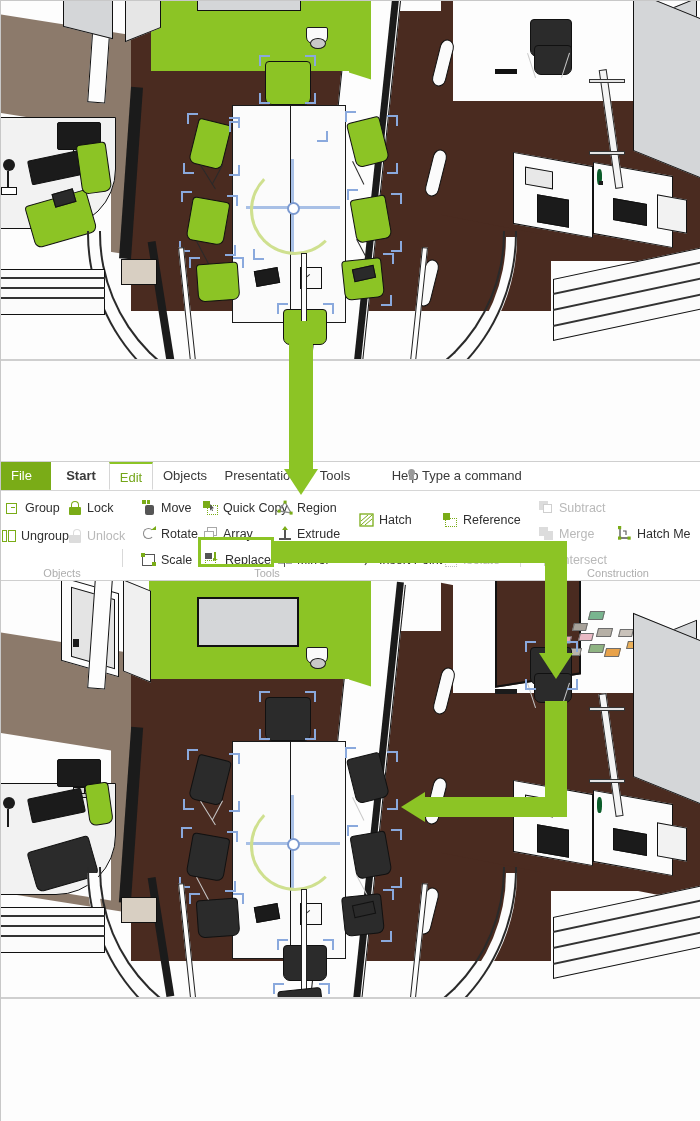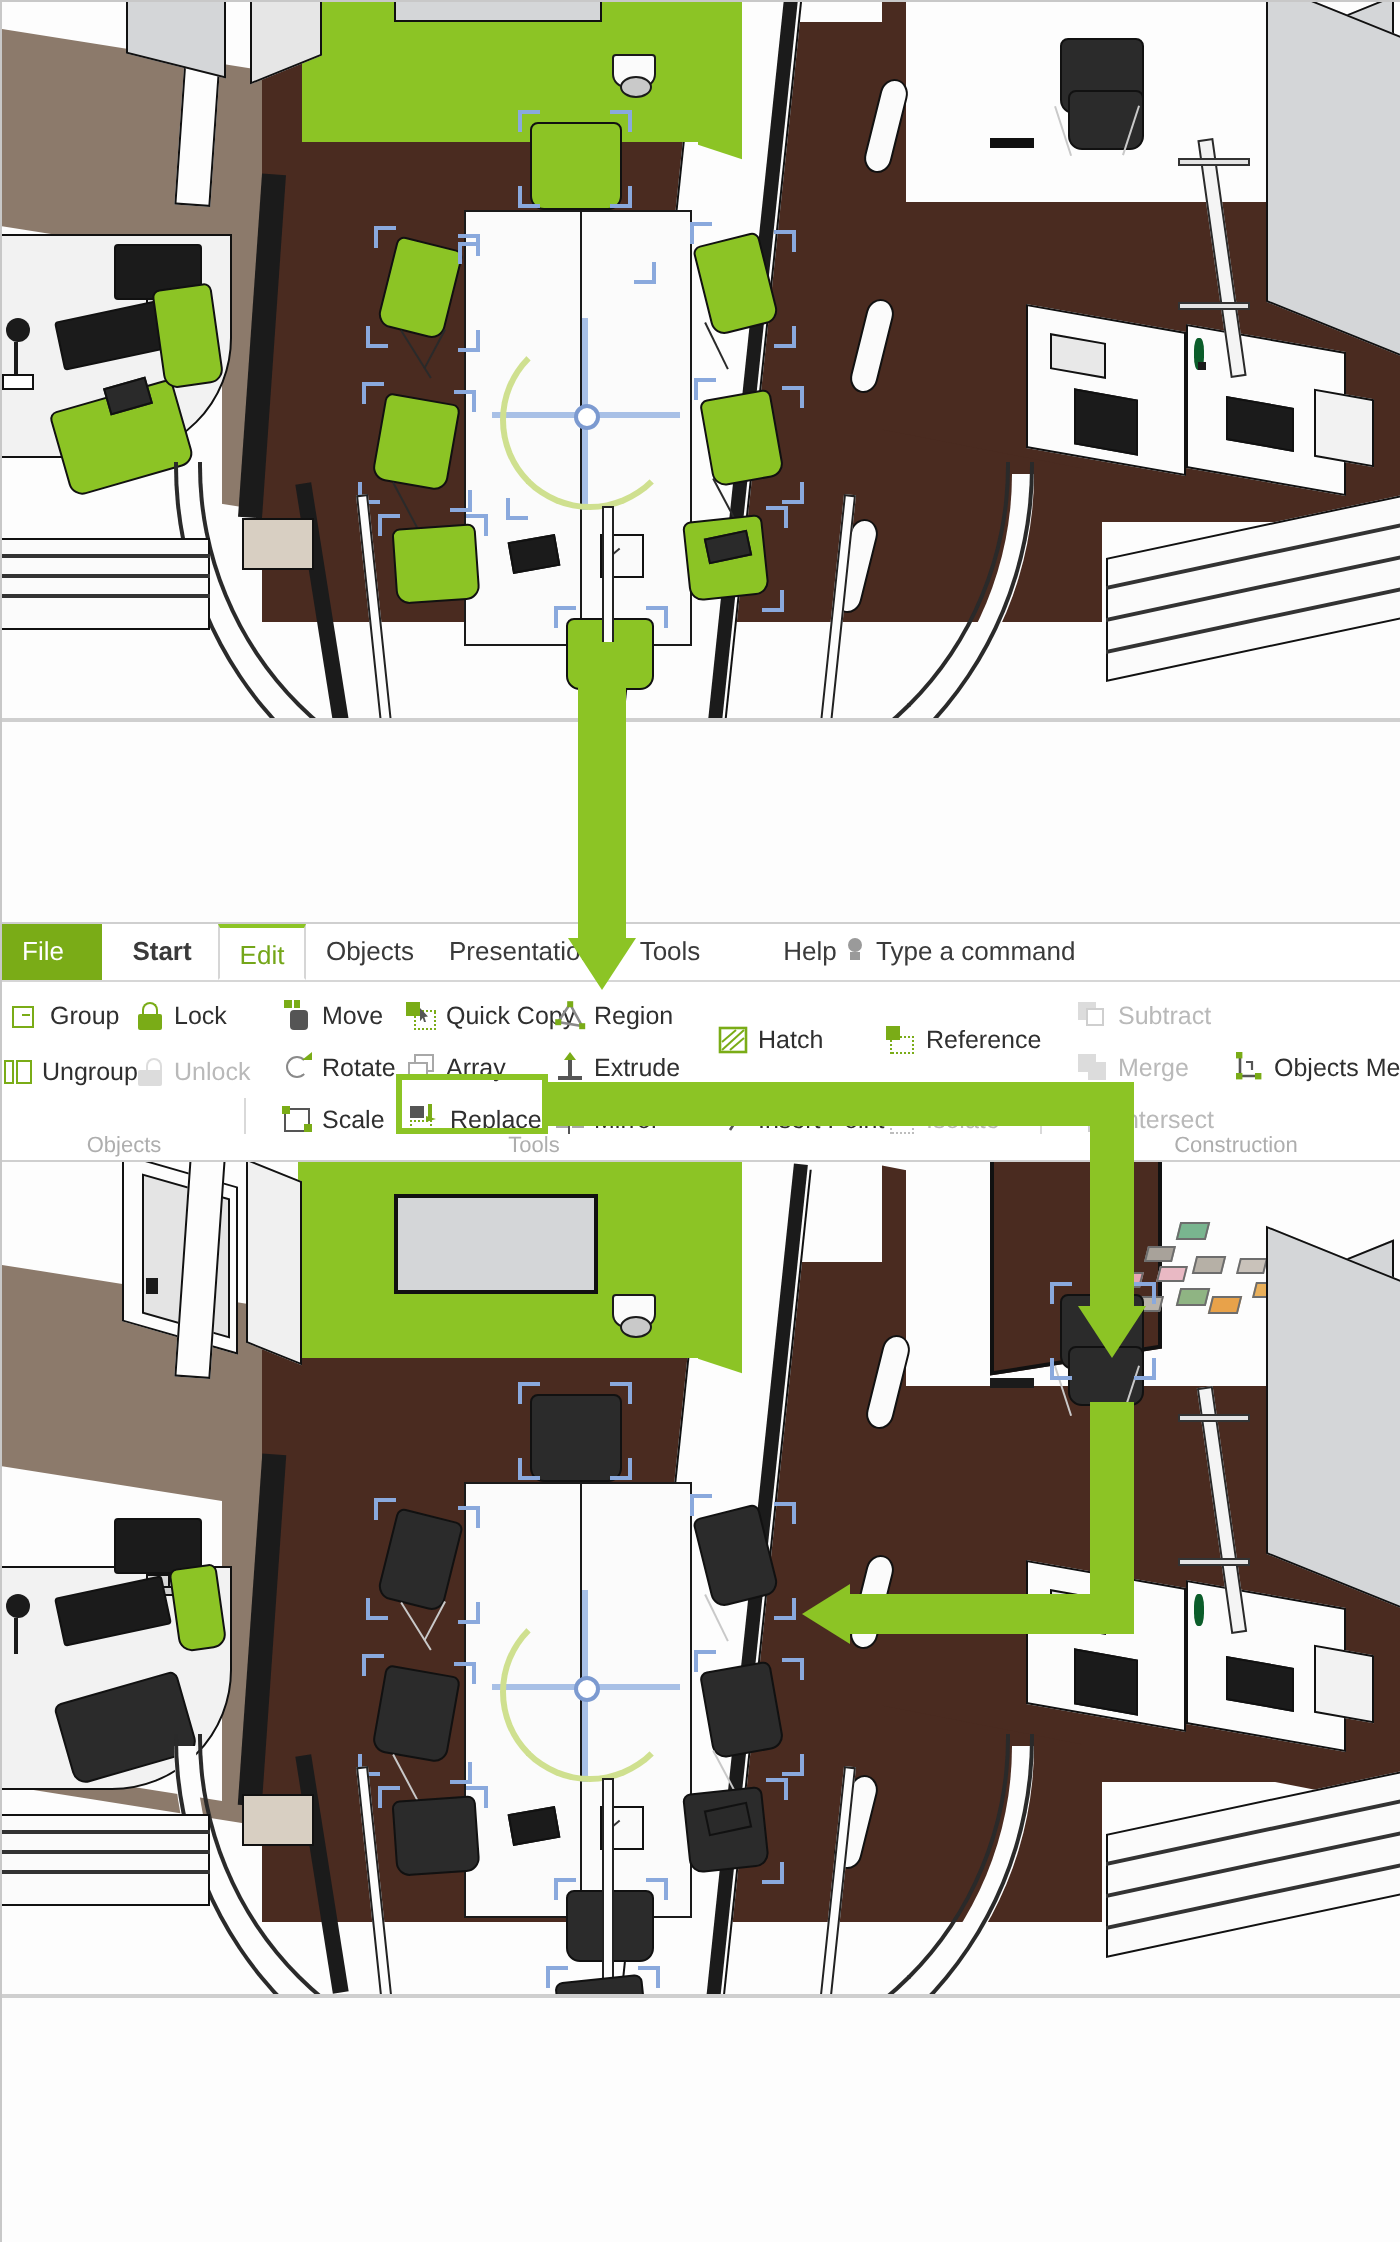--- a/index.html
+++ b/index.html
@@ -332,21 +332,21 @@
 
     <div class="tabbar">
       <div class="tab file">File</div>
       <div class="tab" style="left:54px;width:52px;font-weight:bold;">Start</div>
       <div class="tab sel" style="left:108px;width:44px;">Edit</div>
       <div class="tab" style="left:154px;width:60px;">Objects</div>
       <div class="tab" style="left:216px;width:88px;">Presentation</div>
       <div class="tab" style="left:310px;width:48px;">Tools</div>
       <div class="tab" style="left:381px;width:46px;">Help</div>
 
-      <div class="cmdbox" style="left:420px;">
+      <div class="cmdbox" style="left:404px;">
         <span class="bulb"><b></b><i></i></span><span>Type a command</span>
       </div>
     </div>
 
     <div class="groups">
 
       <div class="grp" style="left:0;width:122px;">
         <div class="btn" style="left:4px;top:6px;">
           <span class="ic">
             <span class="sq" style="left:1px;top:3px;width:11px;height:11px;"></span>
@@ -503,21 +503,21 @@
         </div>
         <div class="btn" style="left:82px;top:32px;">
           <span class="ic">
             <svg width="16" height="16">
                 <polyline points="3,2 3,12 12,12" fill="none" stroke="#555" stroke-width="1.3"></polyline>
                 <polyline points="6,5 9,5 9,9" fill="none" stroke="#555" stroke-width="1.1"></polyline>
                 <rect x="1" y="0" width="3.2" height="3.2" fill="#7aac17"></rect>
                 <rect x="1" y="10.5" width="3.2" height="3.2" fill="#7aac17"></rect>
                 <rect x="10.5" y="10.5" width="3.2" height="3.2" fill="#7aac17"></rect>
               </svg>
-          </span><span class="lb">Objects Me</span>
+          </span><span class="lb">Hatch Me</span>
         </div>
         <div class="gl">Construction</div>
 
       </div>
     </div>
 
     <div class="hl" style="left:197px;top:535px;width:76px;height:30px;margin-top:-460px;"></div>
   </div>
 
   <div class="scene scene-bot">

